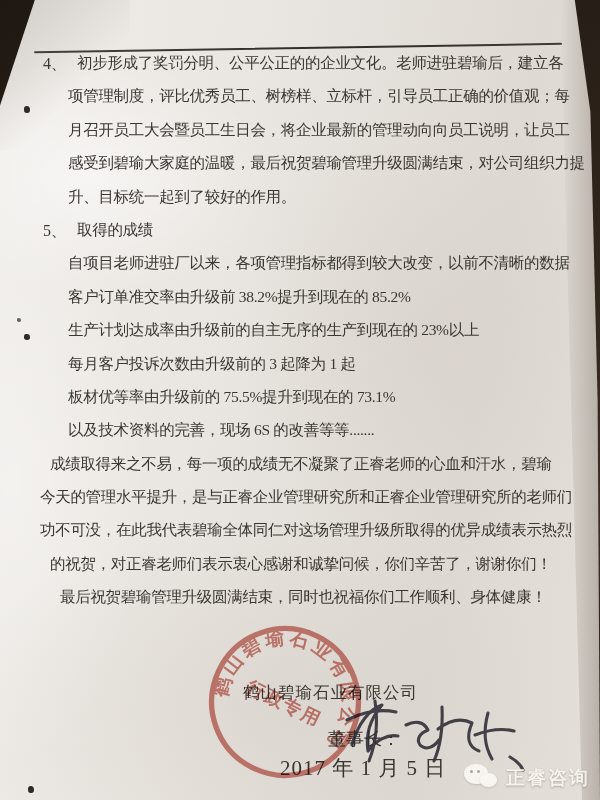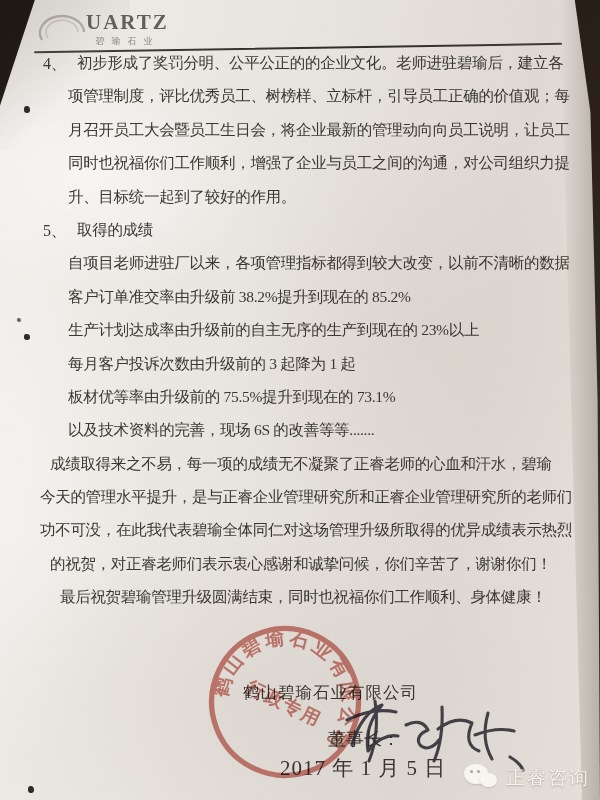--- a/index.html
+++ b/index.html
@@ -69,60 +69,52 @@
   }
   .wm-bubble-big:before,.wm-bubble-big:after{
     content:"";position:absolute;top:6px;width:3px;height:3px;border-radius:50%;background:rgba(150,138,124,.8);
   }
   .wm-bubble-big:before{left:6px;} .wm-bubble-big:after{left:13px;}
   .wm-bubble-small{
     position:absolute;left:16px;top:9px;width:17px;height:14px;border-radius:50%;
     background:rgba(252,250,246,.95);box-shadow:0 1px 2px rgba(140,125,110,.35);
   }
   .wm-label{
-    font-size:19px;font-weight:normal;letter-spacing:2px;color:rgba(253,251,247,.95);
+    font-size:19px;font-weight:bold;letter-spacing:2px;color:rgba(253,251,247,.95);
     text-shadow:0 1px 2px rgba(130,115,98,.5), 0 0 1px rgba(130,115,98,.4);
     font-family:"Liberation Sans","DejaVu Sans",sans-serif;
   }
 </style>
 </head>
 <body>
 
 <div class="paper">
   <div class="paper-shade-topleft"></div>
   <div class="paper-shade-right"></div>
 
   <div class="speck" style="left:24px;top:106px;width:6px;height:7px;"></div>
   <div class="speck" style="left:24px;top:334px;width:6px;height:6px;"></div>
   <div class="speck" style="left:17px;top:318px;width:4px;height:4px;opacity:.7;"></div>
   <div class="speck" style="left:28px;top:786px;width:6px;height:7px;"></div>
 
-  <div class="logo">
-    <svg class="logo-arc" width="58" height="40" viewBox="0 0 58 40">
-      <path d="M8,32 A22,17 0 1 1 50,24" fill="none" stroke="#837d74" stroke-width="2.4"></path>
-      <path d="M14,30 A16,12 0 1 1 44,24" fill="none" stroke="#9a948a" stroke-width="1.6" opacity=".7"></path>
-    </svg>
-    <div class="logo-main">UARTZ</div>
-    <div class="logo-sub">碧瑜石业</div>
-  </div>
   <div class="head-rule"></div>
 
   <div class="doc-body" id="doc-body">
       <div class="line ind-0">
         <span class="marker">4、</span>
         <span>初步形成了奖罚分明、公平公正的的企业文化。老师进驻碧瑜后，建立各</span>
       </div>
       <div class="line ind-2">
         <span>项管理制度，评比优秀员工、树榜样、立标杆，引导员工正确的价值观；每</span>
       </div>
       <div class="line ind-2">
         <span>月召开员工大会暨员工生日会，将企业最新的管理动向向员工说明，让员工</span>
       </div>
       <div class="line ind-2">
-        <span>同时也祝福你们工作顺利，增强了企业与员工之间的沟通，对公司组织力提</span>
+        <span>感受到碧瑜大家庭的温暖，最后祝贺碧瑜管理升级圆满结束，对公司组织力提</span>
       </div>
       <div class="line ind-2">
         <span>升、目标统一起到了较好的作用。</span>
       </div>
       <div class="line ind-0">
         <span class="marker">5、</span>
         <span>取得的成绩</span>
       </div>
       <div class="line ind-2">
         <span>自项目老师进驻厂以来，各项管理指标都得到较大改变，以前不清晰的数据</span>

